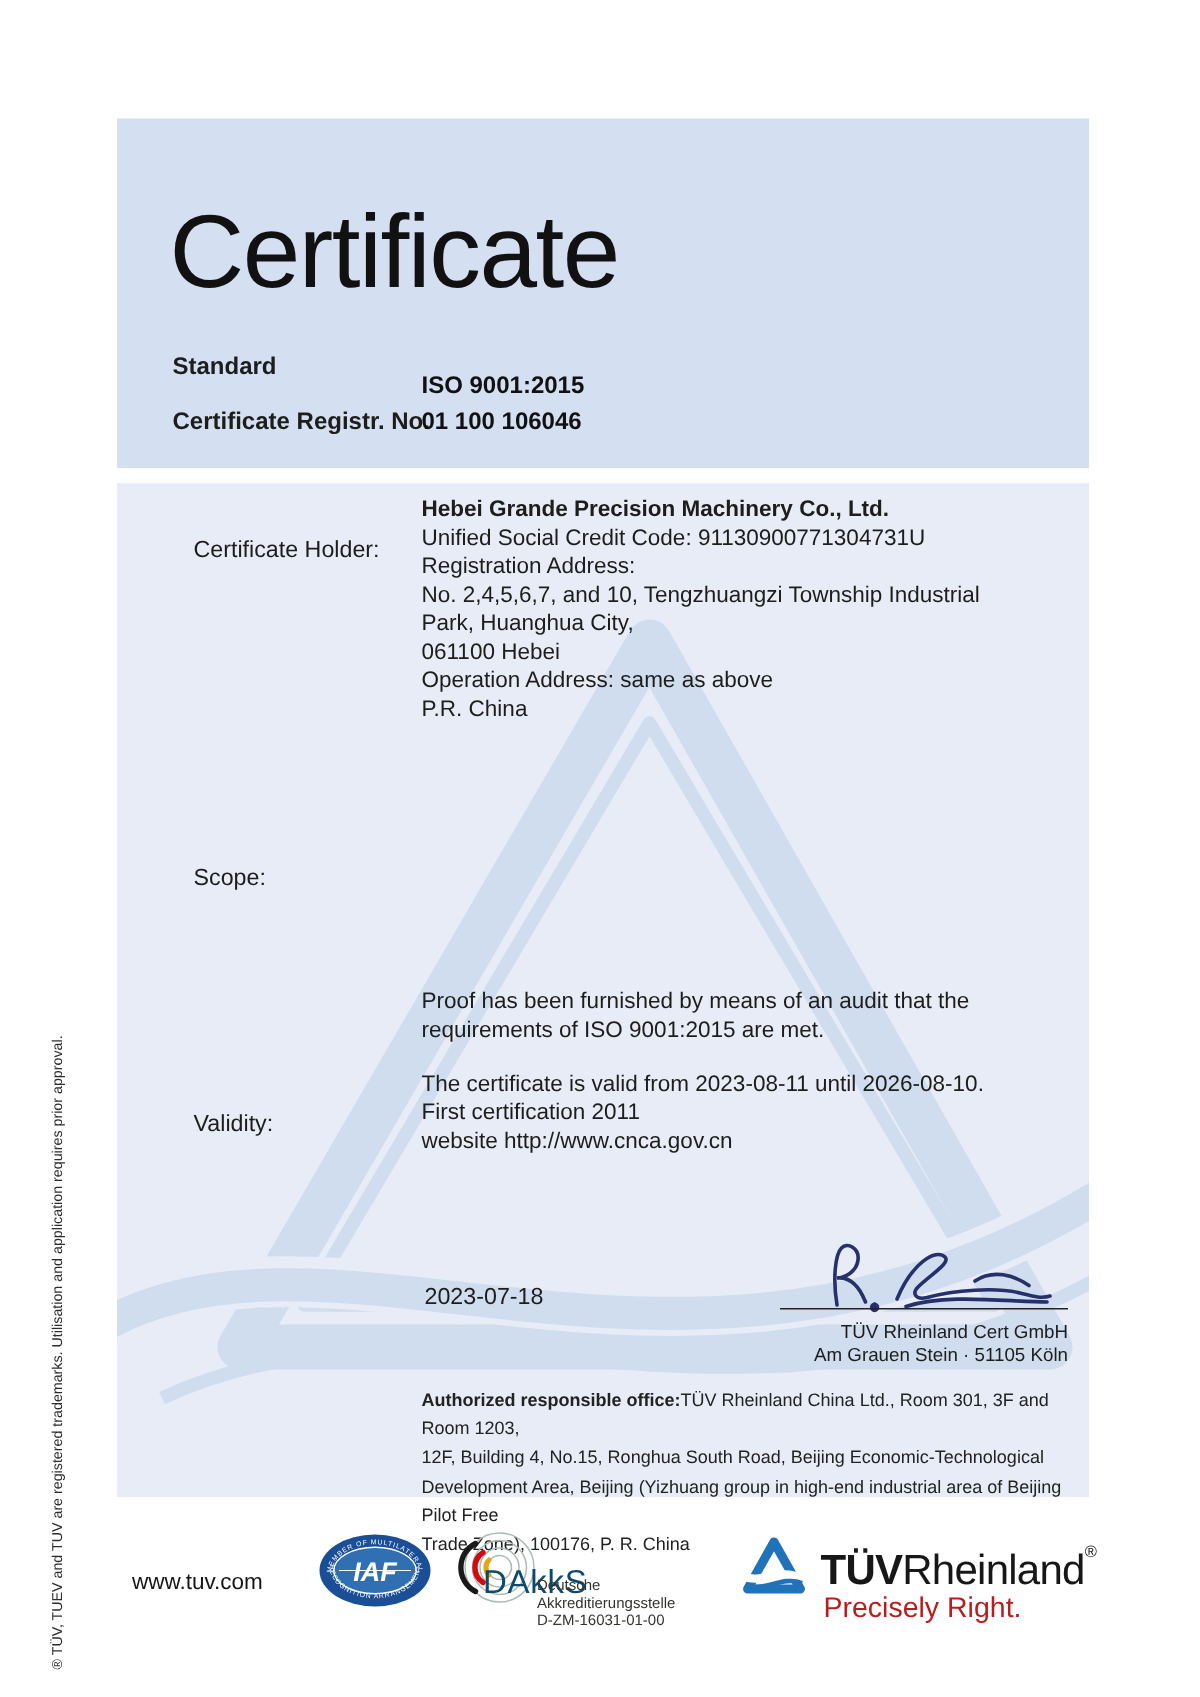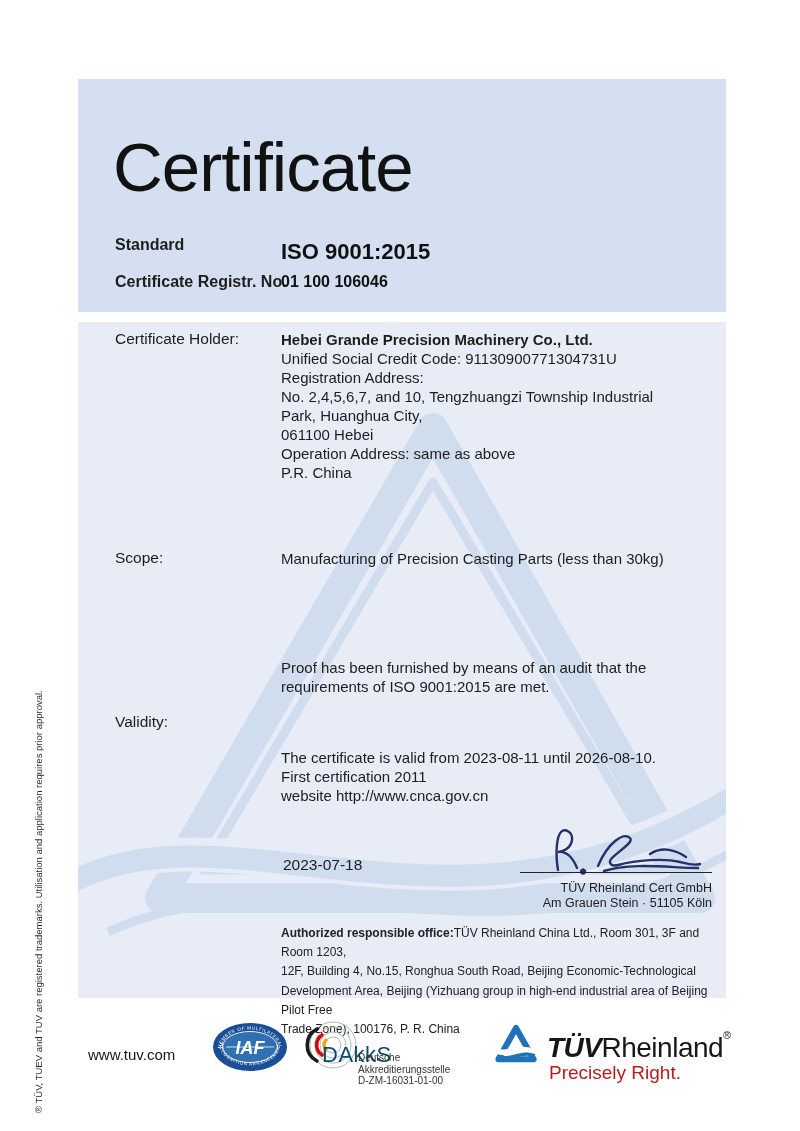--- a/index.html
+++ b/index.html
@@ -10,50 +10,50 @@
   .abs{position:absolute;}
   
   .header-band{left:78px;top:79px;width:648px;height:233px;background:#d4e0f1;}
   .body-band{left:78px;top:322px;width:648px;height:676px;background:#e7ecf7;}
   .watermark{position:absolute;left:0;top:0;pointer-events:none;}
   
   .cert-title{left:113px;top:128px;font-size:69px;font-weight:400;letter-spacing:-1px;color:#111;}
   .hdr-label{font-size:16px;color:#1d1d1b;}
   .hdr-value{font-weight:bold;color:#111;}
   .std-label{left:115px;top:236px;font-weight:bold;}
-  .std-value{left:281px;top:239px;font-size:22px;}
+  .std-value{left:281px;top:249px;font-size:16px;}
   .reg-label{left:115px;top:273px;font-weight:bold;}
   .reg-value{left:281px;top:273px;font-size:16px;}
   
-  .lbl{left:115px;font-size:15.5px;}
+  .lbl{left:129px;font-size:15.5px;margin-top:28px;}
   .val{left:281px;font-size:15px;line-height:19px;width:400px;}
   .bold{font-weight:bold;}
   .holder-lbl{top:330px;}
   .holder-val{top:330px;width:420px;}
   .scope-lbl{top:549px;}
   .scope-val{top:549px;width:440px;}
   .proof-val{top:658px;}
   .validity-lbl{top:713px;}
-  .validity-val{top:748px;width:420px;}
+  .validity-val{top:713px;width:420px;}
   .issue-date{left:283px;top:856px;font-size:15.5px;}
   
   .sig-svg{left:548px;top:824px;}
   .sig-rule{left:520px;top:872px;width:192px;height:0;border-top:1.6px solid #222;}
   .sig-org{left:392px;top:881px;width:320px;text-align:right;font-size:12.5px;line-height:15px;}
   
   .auth-block{left:281px;top:924px;width:446px;font-size:12px;line-height:19.2px;color:#222;}
   
   .tuvcom{left:88px;top:1046px;font-size:15px;color:#161616;}
   .iaf-svg{left:212px;top:1022px;}
   .dakks-svg{left:299px;top:1019px;}
   .dakks-name{left:322px;top:1042px;font-size:22px;font-weight:normal;color:#0c4a6e;letter-spacing:.5px;}
   .dakks-small{left:358px;top:1052px;font-size:10px;line-height:11.5px;color:#33332f;}
   .tuv-tri-svg{left:494px;top:1023px;}
   .tuv-word{left:547px;top:1029px;font-size:28px;color:#171717;letter-spacing:-.5px;}
-  .tuv-word .b{font-weight:bold;font-style:italic;}
+  .tuv-word .b{font-weight:bold;}
   .tuv-word .r{font-weight:400;}
   .tuv-word sup{font-size:11px;font-weight:400;vertical-align:18px;}
   .tuv-tag{left:549px;top:1062px;font-size:19px;color:#b91c1c;}
   
   .side-note{
     left:33px;top:1113px;width:362px;font-size:9.5px;color:#2b2b2b;
     transform-origin:0 0;transform:rotate(-90deg);white-space:nowrap;
   }
 </style>
 </head>
@@ -87,21 +87,20 @@
     <div>Unified Social Credit Code: 91130900771304731U</div>
     <div>Registration Address:</div>
     <div>No. 2,4,5,6,7, and 10, Tengzhuangzi Township Industrial</div>
     <div>Park, Huanghua City,</div>
     <div>061100 Hebei</div>
     <div>Operation Address: same as above</div>
     <div>P.R. China</div>
   </div>
 
   <div class="abs lbl scope-lbl">Scope:</div>
-  <div class="abs val scope-val">Manufacturing of Precision Casting Parts (less than 30kg)</div>
 
   <div class="abs val proof-val">
     <div>Proof has been furnished by means of an audit that the</div>
     <div>requirements of ISO 9001:2015 are met.</div>
   </div>
 
   <div class="abs lbl validity-lbl">Validity:</div>
   <div class="abs val validity-val">
     <div>The certificate is valid from 2023-08-11 until 2026-08-10.</div>
     <div>First certification 2011</div>

